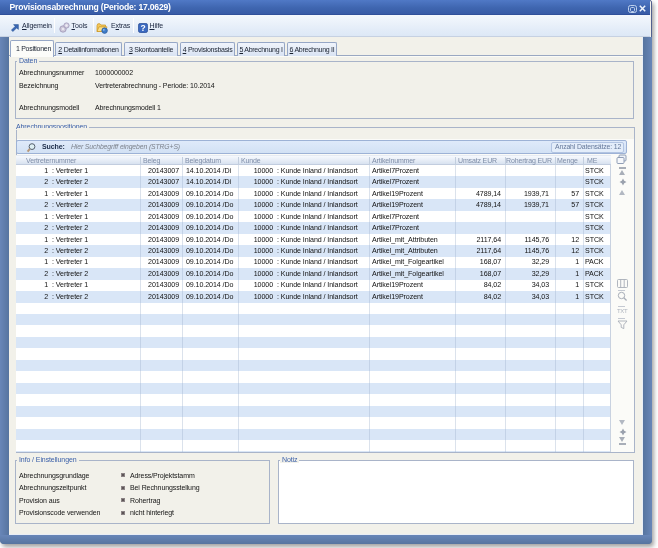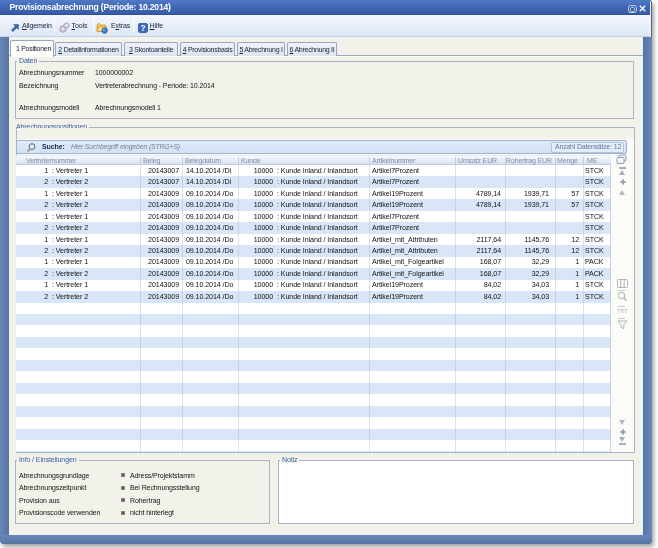--- a/index.html
+++ b/index.html
@@ -39,21 +39,21 @@
 .c{position:absolute;top:1.6px;font-size:7.1px;color:#111;letter-spacing:-0.08px;white-space:nowrap}
 .sbar{position:absolute;left:16px;top:140px;width:611px;height:14px;background:linear-gradient(180deg,#dfeafa,#d2e1f4);
 border:1px solid #9db2d6;border-radius:2px}
 .tri-u{width:0;height:0;border-left:3.5px solid transparent;border-right:3.5px solid transparent;border-bottom:5px solid #a8aeb8}
 .tri-d{width:0;height:0;border-left:3.5px solid transparent;border-right:3.5px solid transparent;border-top:5px solid #a8aeb8}
 .bar{width:7px;height:1.5px;background:#a8aeb8;margin:0 auto}
 .bullet{position:absolute;width:4px;height:4px;background:#5c5456;border:1px solid #8a8284}
 </style></head><body>
 <div class="win"></div>
 <div class="tbar"></div>
-<div class="ttxt">Provisionsabrechnung (Periode: 10.2014)</div>
+<div class="ttxt">Provisionsabrechnung (Periode: 17.0629)</div>
 <div class="btnmax"></div>
 <svg class="btnx" width="7" height="7" viewBox="0 0 7 7">
     <path d="M0.8 0.8 L6.2 6.2 M6.2 0.8 L0.8 6.2" stroke="#eef4fd" stroke-width="1.5"></path>
   </svg>
 <div class="mbar"></div>
 
 <svg class="a" style="left:11px;top:23.5px" width="8" height="8" viewBox="0 0 8 8">
     <path d="M2.6 0.6 L7.4 0.6 L7.4 5.4 L5.6 3.9 L1.9 7.6 L0.4 6.1 L4.1 2.4 Z" fill="#3a67b5" stroke="#27508f" stroke-width="0.5"></path>
   </svg>
 <div class="mi" style="left:22px"><span class="u">A</span>llgemein</div>

